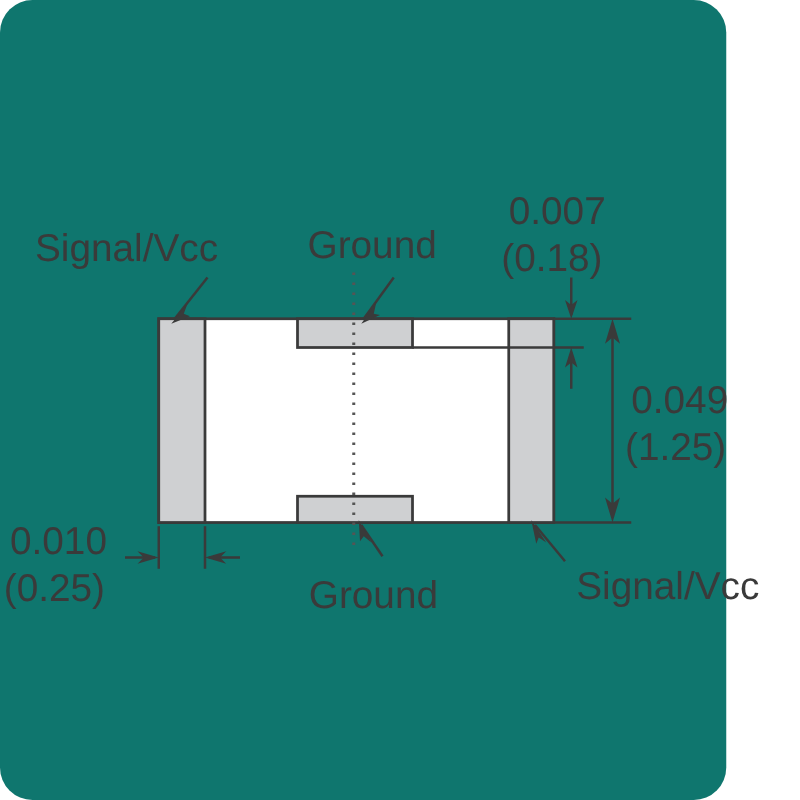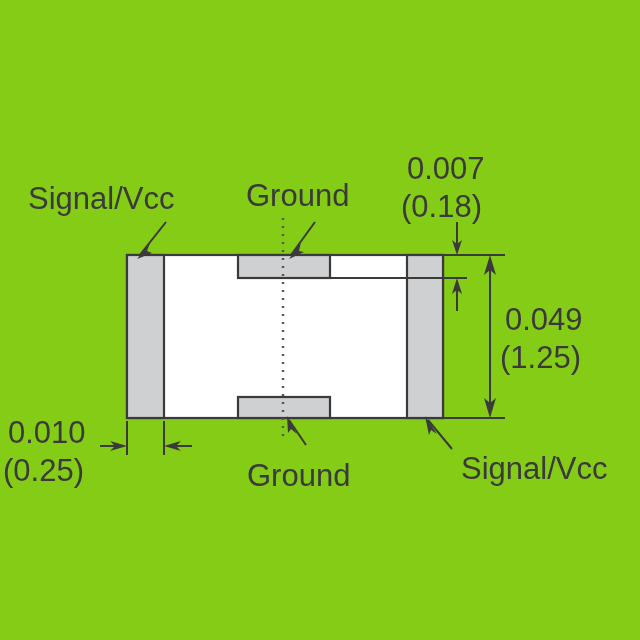--- a/index.html
+++ b/index.html
@@ -8,23 +8,24 @@
     background: #ffffff;
   }
   body {
     width: 640px;
     height: 640px;
     font-family: "Liberation Sans", sans-serif;
     overflow: hidden;
   }
   #drawing-root {
     position: relative;
-    width: 640px;
+    width: 581px;
     height: 640px;
-    background: #84cc16;
+    background: #0f766e;
+    border-radius: 26px;
   }
   svg.drawing {
     display: block;
     width: 640px;
     height: 640px;
   }
   .dim-text, .callout-text {
     font-family: "Liberation Sans", sans-serif;
     font-size: 31px;
     fill: #3a3a3a;

